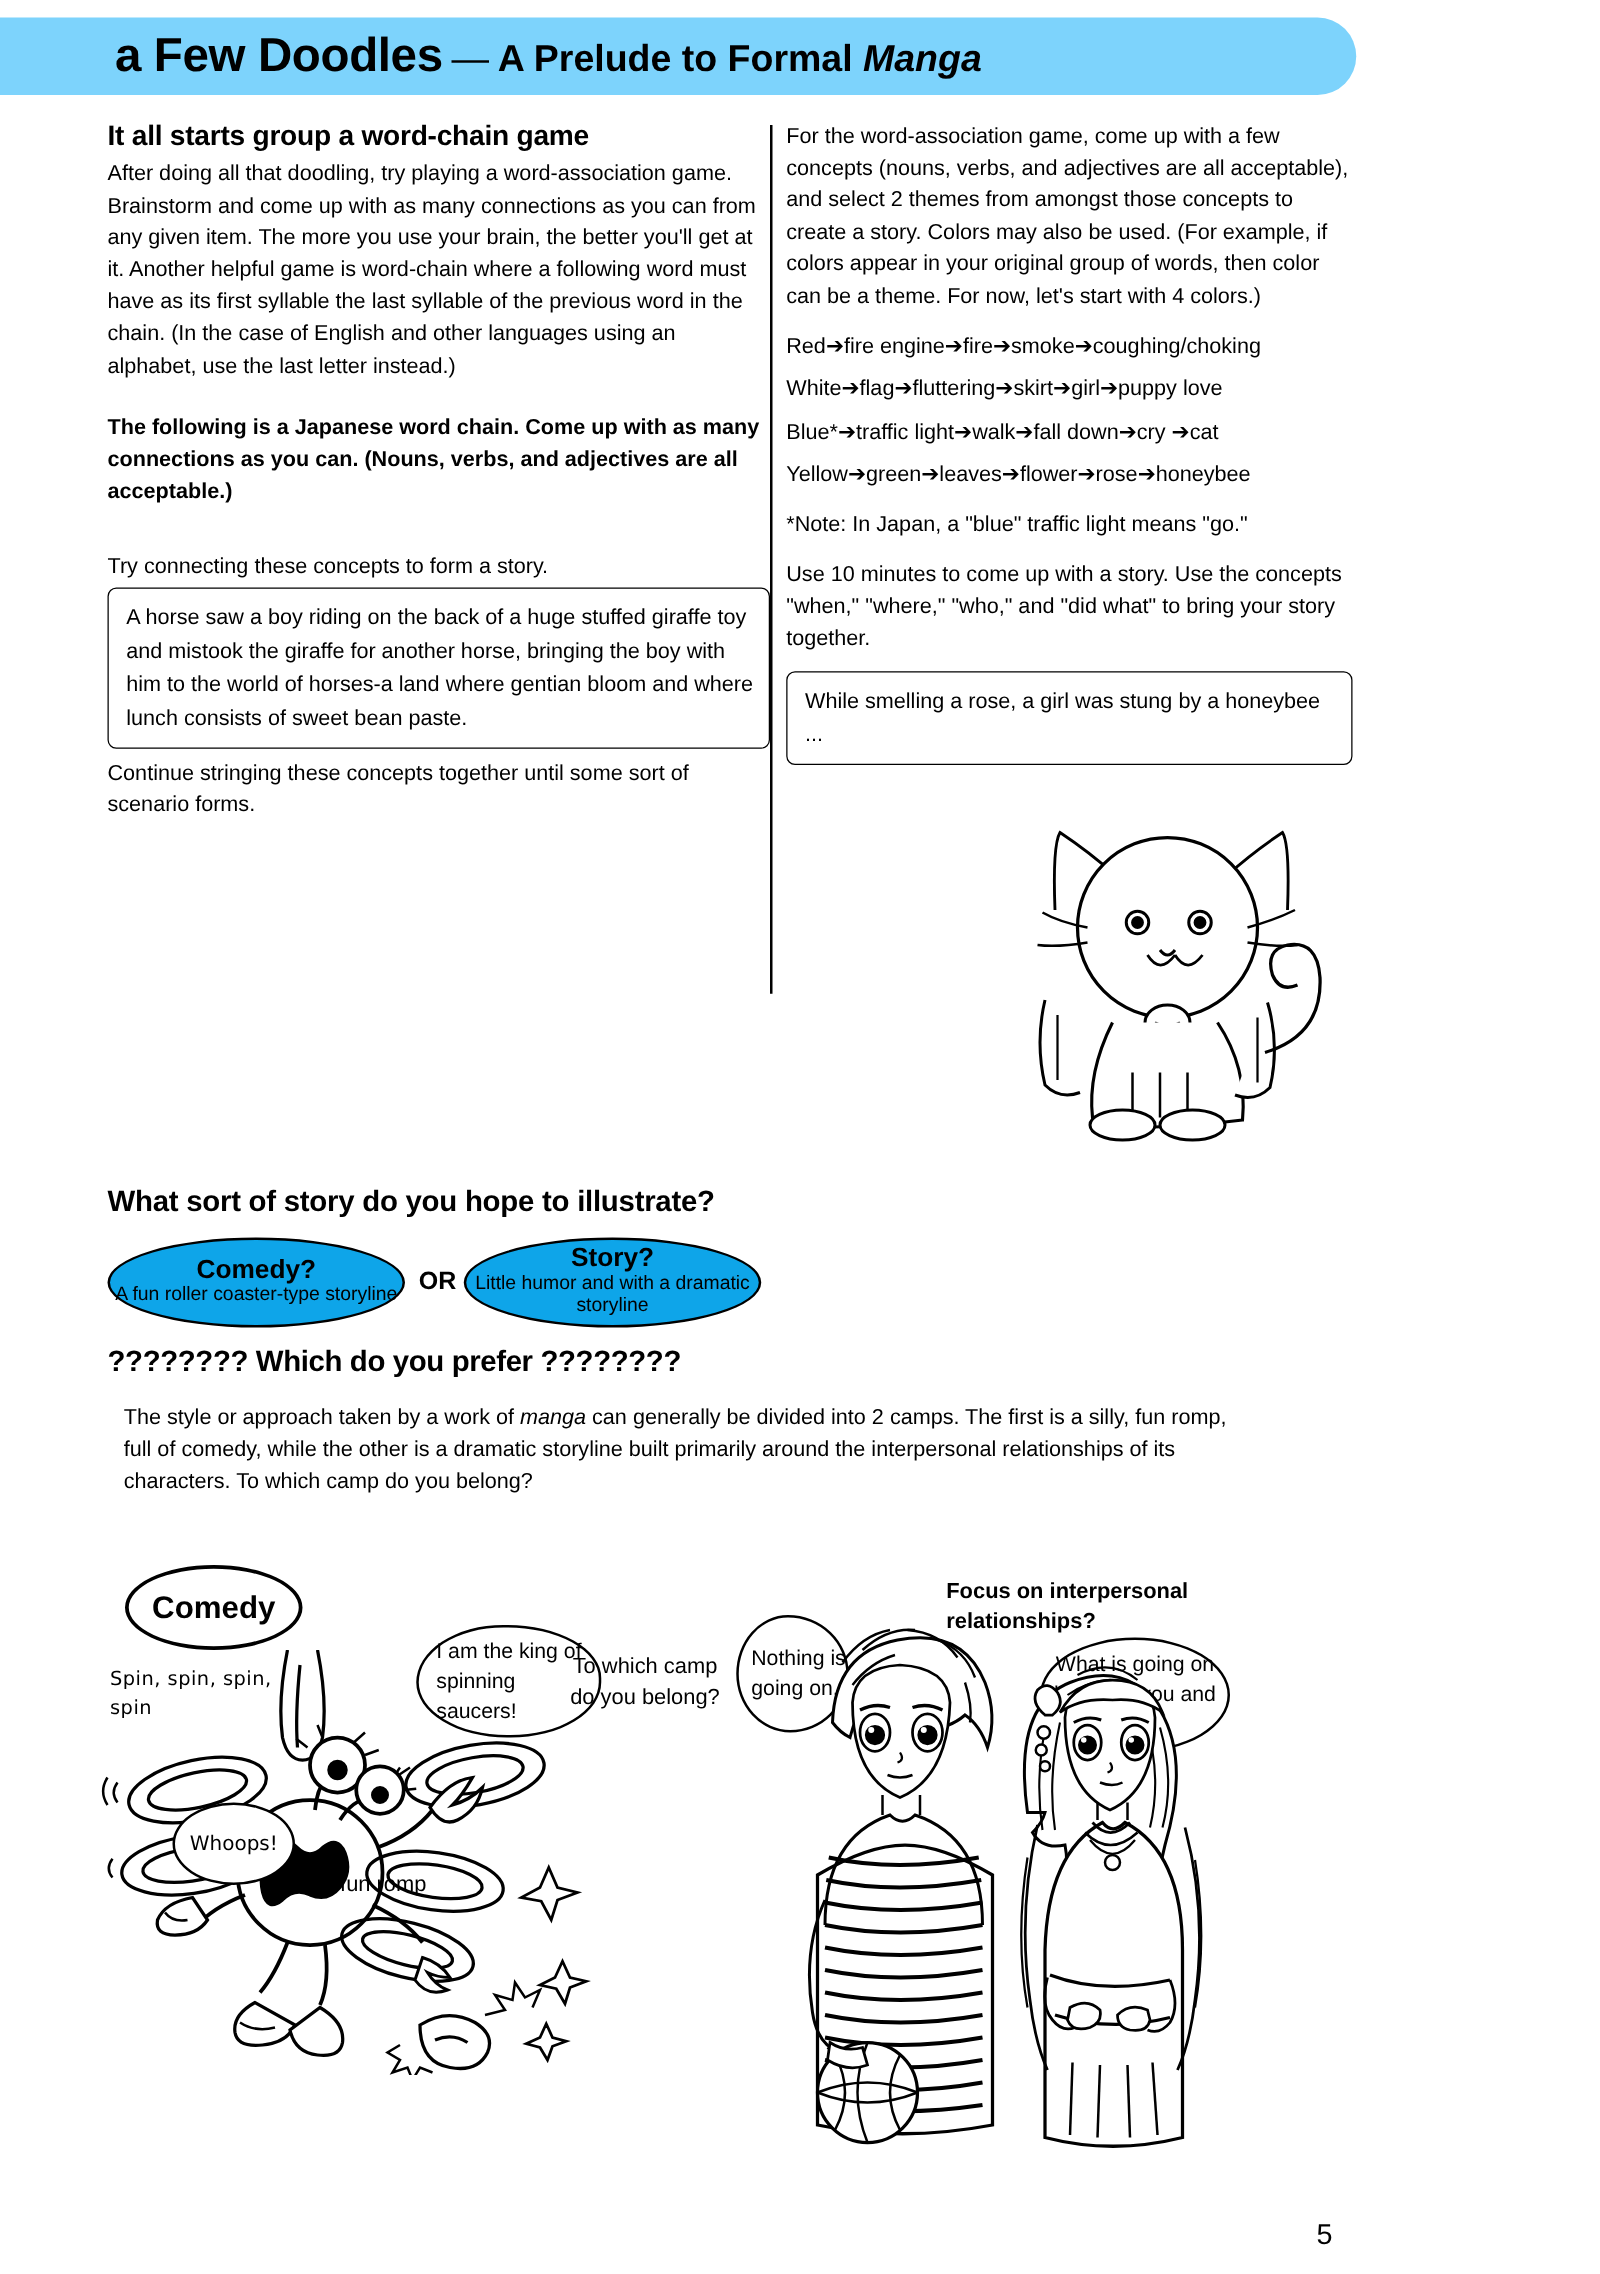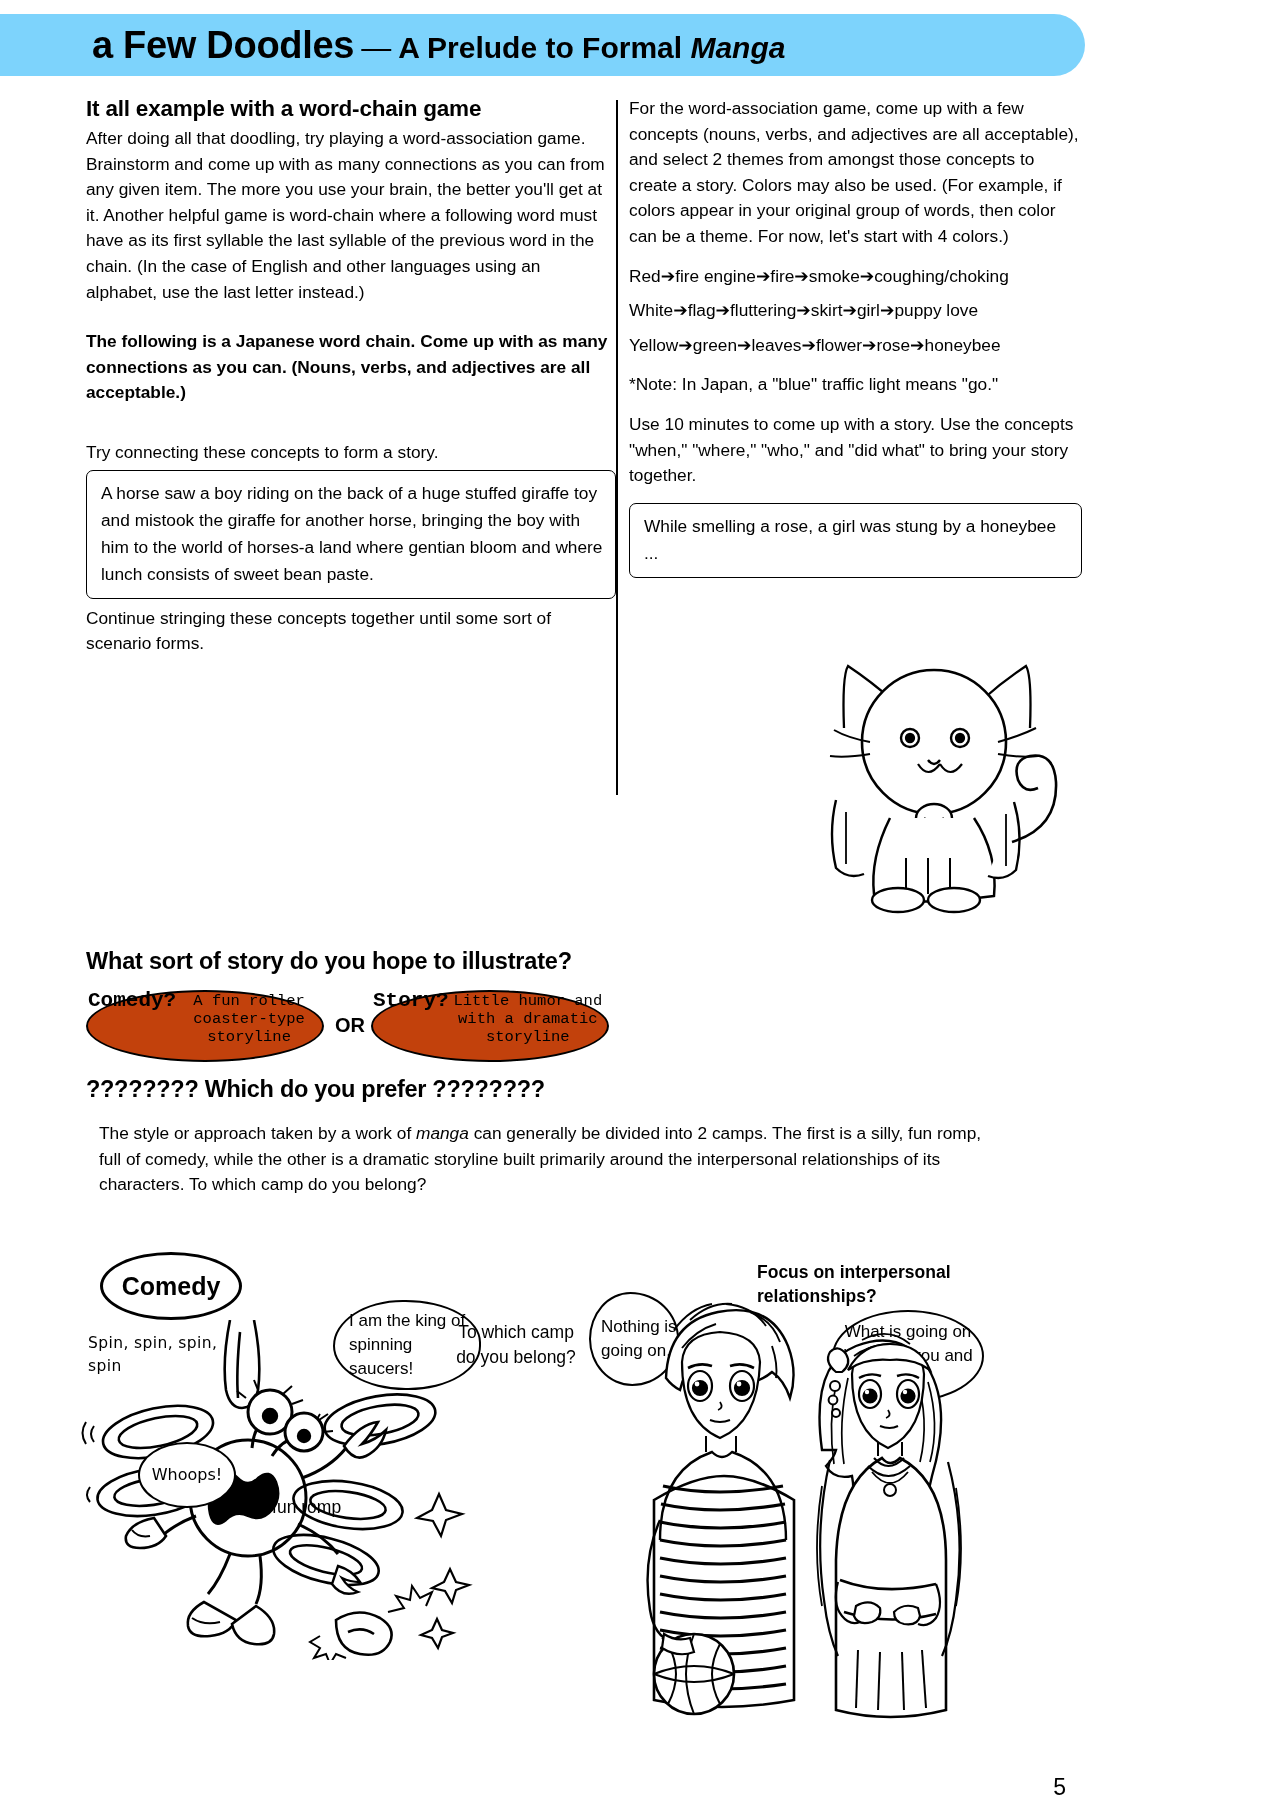--- a/index.html
+++ b/index.html
@@ -112,24 +112,23 @@
     left: 86px; top: 990px;
     width: 560px;
     height: 78px;
   }
   .oval {
     position: absolute;
     border: 2.2px solid #000;
     border-radius: 50%;
     text-align: center;
     display: flex;
-    flex-direction: row;
+    flex-direction: column;
     justify-content: center;
-    background: #c2410c;
-    font-family: Liberation Mono, monospace;
+    background: #0ea5e9;
   }
   .oval-a { left: 0;   top: 0; width: 238px; height: 72px; }
   .oval-b { left: 285px; top: 0; width: 238px; height: 72px; }
   .oval-title {
     font-size: 21px;
     font-weight: bold;
     line-height: 22px;
     margin-top: -2px;
   }
   .oval-sub {
@@ -252,36 +251,37 @@
   <div class="banner-inner">
     <span class="banner-title">a Few Doodles</span><span class="banner-dash">—</span><span class="banner-sub">A Prelude to Formal </span><span class="banner-sub banner-italic">Manga</span>
   </div>
 </div>
 
 <div class="cols">
 
   <div class="col-divider"></div>
 
   <div class="col-left">
-    <h2 class="sec">It all example with a word-chain game</h2>
+    <h2 class="sec">It all starts group a word-chain game</h2>
     <p class="body">After doing all that doodling, try playing a word-association game. Brainstorm and come up with as many connections as you can from any given item. The more you use your brain, the better you'll get at it. Another helpful game is word-chain where a following word must have as its first syllable the last syllable of the previous word in the chain. (In the case of English and other languages using an alphabet, use the last letter instead.)</p>
     <div class="gap-sm"></div>
     <p class="bold">The following is a Japanese word chain. Come up with as many connections as you can. (Nouns, verbs, and adjectives are all acceptable.)</p>
     <div class="gap-md"></div>
     <p class="body tight">Try connecting these concepts to form a story.</p>
     <div class="storybox">
       <p>A horse saw a boy riding on the back of a huge stuffed giraffe toy and mistook the giraffe for another horse, bringing the boy with him to the world of horses-a land where gentian bloom and where lunch consists of sweet bean paste.</p>
     </div>
     <p class="body tight">Continue stringing these concepts together until some sort of scenario forms.</p>
   </div>
 
   <div class="col-right">
     <p class="body">For the word-association game, come up with a few concepts (nouns, verbs, and adjectives are all acceptable), and select 2 themes from amongst those concepts to create a story. Colors may also be used. (For example, if colors appear in your original group of words, then color can be a theme. For now, let's start with 4 colors.)</p>
     <p class="chain">Red➔fire engine➔fire➔smoke➔coughing/choking</p>
     <p class="chain">White➔flag➔fluttering➔skirt➔girl➔puppy love</p>
+    <p class="chain">Blue*➔traffic light➔walk➔fall down➔cry ➔cat</p>
     <p class="chain" style="margin-bottom:14px;">Yellow➔green➔leaves➔flower➔rose➔honeybee</p>
     <p class="body">*Note: In Japan, a "blue" traffic light means "go."</p>
     <p class="body">Use 10 minutes to come up with a story. Use the concepts "when," "where," "who," and "did what" to bring your story together.</p>
     <div class="storybox" style="margin-top:10px;">
       <p>While smelling a rose, a girl was stung by a honeybee ...</p>
     </div>
   </div>
 </div>
 
 <h2 class="sec" style="position:absolute;left:86px;top:948px;font-size:23.5px;">What sort of story do you hope to illustrate?</h2>

